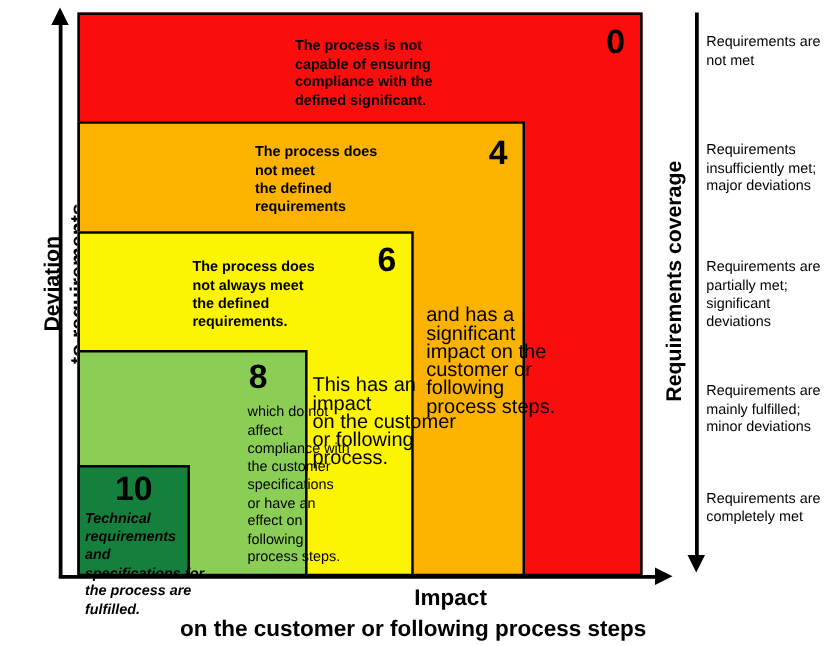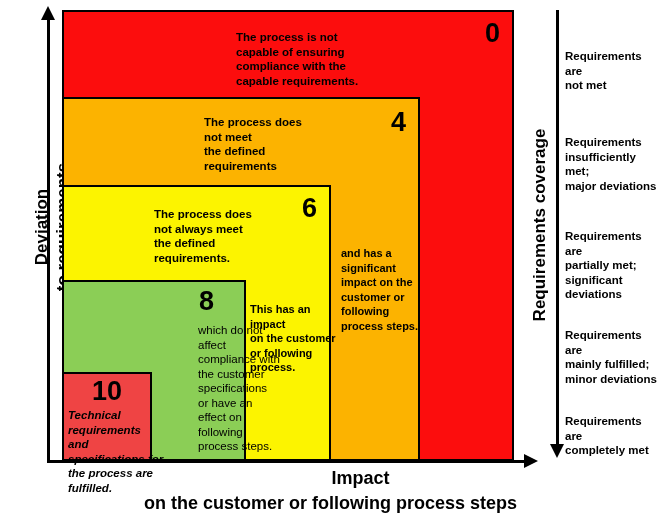--- a/index.html
+++ b/index.html
@@ -138,29 +138,29 @@
   #box-4 .desc  { left: 140px; top: 16px; }
 
   #box-6 { left: 62px;  top: 185px; width: 269px; height: 276px; background: #fcf400; }
   #box-6 .score { right: 12px; top: 8px; }
   #box-6 .desc  { left: 90px; top: 20px; }
 
   #box-8 { left: 62px;  top: 280px; width: 184px; height: 181px; background: #8bce56; }
   #box-8 .score { right: 30px; top: 6px; }
   #box-8 .desc  { left: 42px; top: 22px; width: 150px; }
 
-  #box-10 { left: 62px; top: 372px; width: 90px; height: 89px; background: #ef4444; }
+  #box-10 { left: 62px; top: 372px; width: 90px; height: 89px; background: #15803d; }
   #box-10 .score { left: 28px; top: 4px; }
   #box-10 .desc  { left: 4px;  top: 34px; width: 96px; font-style: italic; }
 
   
   .band-note {
     position: absolute;
-    font-size: 11px;
-    font-weight: bold;
+    font-size: 16px;
+    font-weight: normal;
     line-height: 14.5px;
     white-space: pre-line;
   }
   #note-orange { left: 341px; top: 246px; }
   #note-yellow { left: 250px; top: 302px; }
 
   
   #note-green-overflow {
     position: absolute;
     left: 157px;
@@ -171,45 +171,44 @@
     white-space: pre-line;
     margin-left: 41px;
   }
 
   
   .cov-item {
     position: absolute;
     left: 565px;
     width: 96px;
     font-size: 11.5px;
-    font-weight: bold;
-    line-height: 14.5px;
-    white-space: pre-line;
-    margin-top: 22px;
+    font-weight: normal;
+    line-height: 14.5px;
+    white-space: pre-line;
   }
   #cov-0  { top: 27px; }
   #cov-4  { top: 113px; }
   #cov-6  { top: 207px; }
   #cov-8  { top: 306px; }
   #cov-10 { top: 392px; }
 </style>
 </head>
 <body>
 
 <div class="axis-line" id="y-axis-shaft"></div>
 <div id="y-axis-head"></div>
 <div id="y-axis-title">Deviation
 to requirements</div>
 
 <div class="box" id="box-0">
   <span class="score">0</span>
   <span class="desc">The process is not
 capable of ensuring
 compliance with the
-capable requirements.</span>
+defined significant.</span>
 </div>
 
 <div class="box" id="box-4">
   <span class="score">4</span>
   <span class="desc">The process does
 not meet
 the defined
 requirements</span>
 </div>
 

